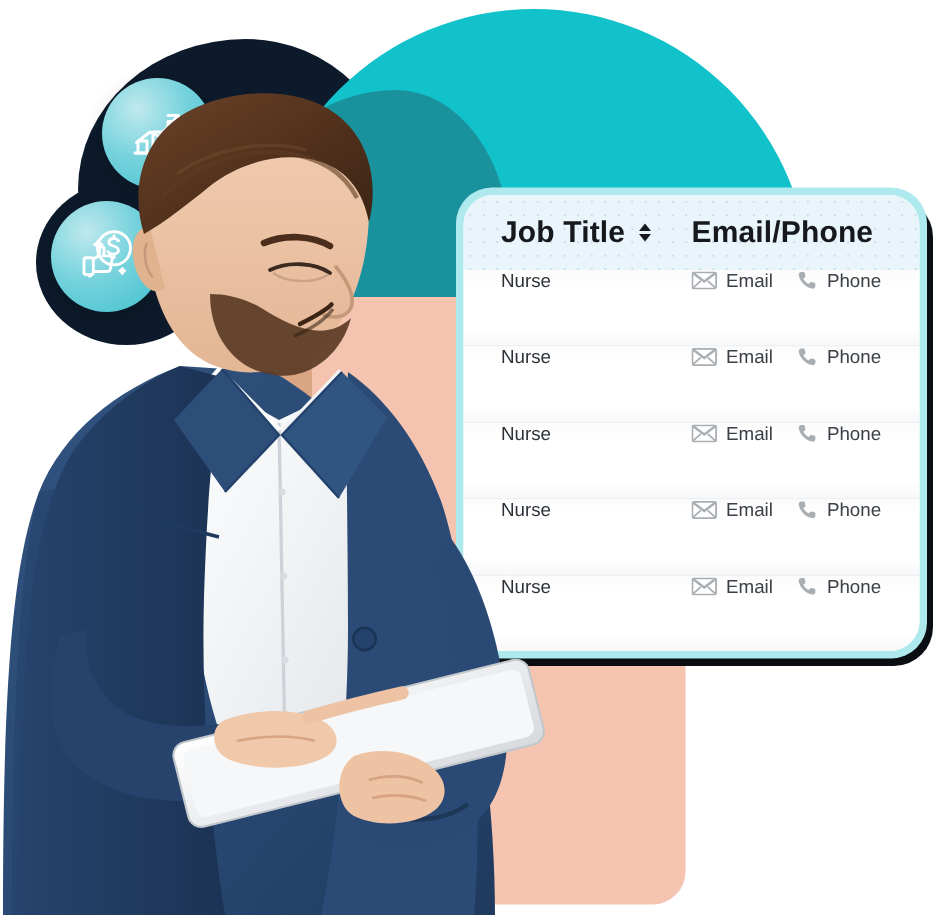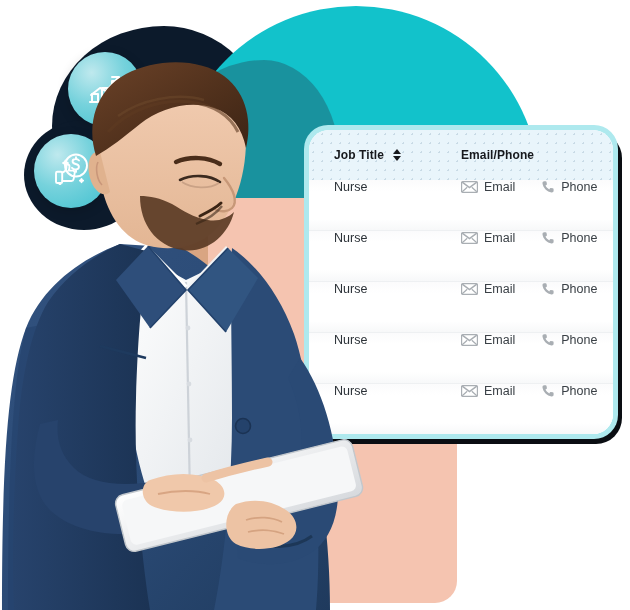--- a/index.html
+++ b/index.html
@@ -89,21 +89,21 @@
     background-image:radial-gradient(#c9dbe6 1px, transparent 1px);
     background-size:9px 9px;
     display:flex;align-items:center;
     position:relative;
   }
   .thead .col-job{
     width:146px;padding-left:25px;box-sizing:border-box;
     display:flex;align-items:center;gap:9px;
   }
   .th-text{
-    font-size:12px;font-weight:700;color:#16181c;letter-spacing:.1px;
+    font-size:20px;font-weight:700;color:#16181c;letter-spacing:.1px;
     white-space:nowrap;
   }
   .sort-ic{display:flex;flex-direction:column;gap:2px;align-items:center;}
   .sort-ic span{display:block;width:0;height:0;border-left:4.5px solid transparent;border-right:4.5px solid transparent;}
   .sort-ic .up{border-bottom:5px solid #16181c;}
   .sort-ic .dn{border-top:5px solid #16181c;}
   .thead .col-contact{
     flex:1;display:flex;padding-left:6px;box-sizing:border-box;
   }
 
@@ -113,21 +113,21 @@
     border-bottom:1px solid #eef0f2;
     background:linear-gradient(to bottom,#fbfbfc 0%,#ffffff 22%,#ffffff 78%,#f7f8f9 100%);
     position:relative;
   }
   .row:last-child{border-bottom:none;}
   .cell-job{
     width:146px;padding-left:25px;box-sizing:border-box;
     font-size:12.5px;color:#2c3238;white-space:nowrap;
   }
   .cell-contact{
-    flex:1;display:flex;align-items:center;gap:26px;padding-left:6px;box-sizing:border-box;
+    flex:1;display:flex;align-items:center;gap:16px;padding-left:6px;box-sizing:border-box;
   }
   .contact-link{
     display:flex;align-items:center;gap:6px;
     font-size:12.5px;color:#3a4046;white-space:nowrap;cursor:pointer;
   }
   .contact-link svg{display:block;flex:0 0 auto;}
 
   
   .person{position:absolute;left:0;top:28px;width:430px;height:582px;z-index:8;pointer-events:none;}
   .person svg{display:block;}

